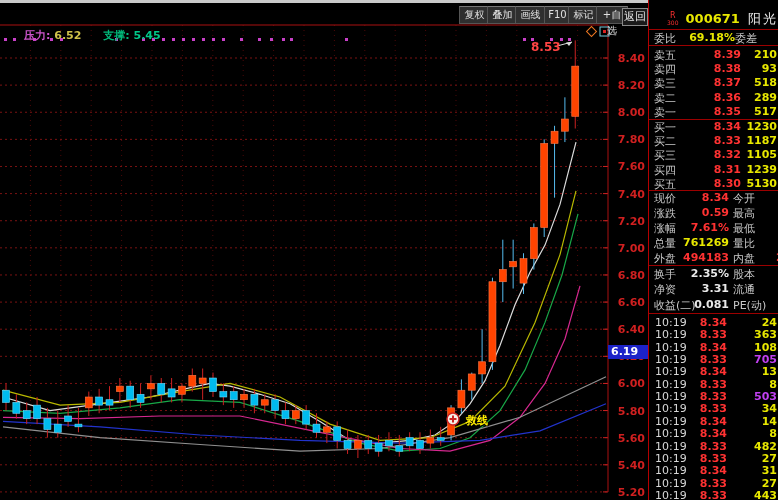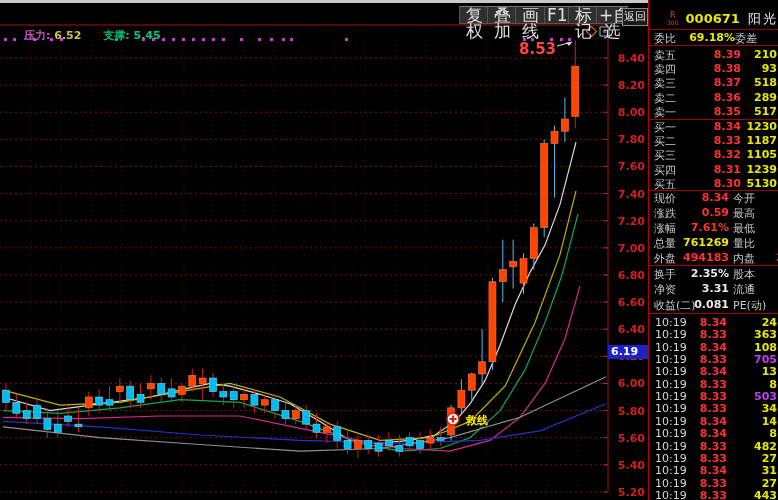--- a/index.html
+++ b/index.html
@@ -1,21 +1,21 @@
 <!DOCTYPE html>
 <html><head>
 <meta charset="utf-8">
 <style>
   html,body{margin:0;padding:0;background:#000;}
   #app{position:relative;width:778px;height:500px;background:#000;overflow:hidden;
        font-family:"DejaVu Sans",sans-serif;cursor:default;}
   #topstrip{position:absolute;left:0;top:0;width:778px;height:3px;background:#c9c9c9;}
   
   .tbtn{position:absolute;top:6px;height:16px;line-height:16px;background:#2f2f2f;
-        color:#e0e0e0;font-size:17px;text-align:center;border:1px solid #555;
+        color:#e0e0e0;font-size:10px;text-align:center;border:1px solid #555;
         border-top-color:#777;padding:0 2px;}
   #back-btn{position:absolute;left:622px;top:8px;width:24px;height:16px;line-height:16px;
         background:#1a1a1a;color:#e8e8e8;font-size:11px;text-align:center;border:1px solid #888;}
   
   #chart-svg{position:absolute;left:0;top:0;}
   
   #ps{position:absolute;left:24px;top:28px;font-size:11px;font-weight:bold;white-space:nowrap;}
   #ps .pl{color:#cc55cc;} #ps .pv{color:#cfc24a;margin-right:12px;}
   #ps .sl{color:#00b97a;margin-left:6px;} #ps .sv{color:#00c98a;}
   
@@ -38,21 +38,21 @@
   #weibi-row .wl{position:absolute;left:5px;color:#c8c8c8;}
   #weibi-row .wv{position:absolute;left:4px;width:82px;text-align:right;color:#e8e800;font-weight:bold;}
   #weibi-row .wd{position:absolute;left:86px;color:#c8c8c8;}
   .tick-t{position:absolute;left:6px;color:#d8d8d8;font-weight:normal;text-align:center;}
   .tick-p{position:absolute;right:100px;color:#ff3232;}
   .tick-v{position:absolute;left:0;width:128px;text-align:right;}
   
   #axis-marker{position:absolute;left:608px;top:345px;width:40px;height:14px;background:#1c22c8;
         color:#fff;font-size:11px;line-height:14px;padding-left:3px;font-weight:bold;}
   
-  #peak{position:absolute;left:519px;top:40px;color:#ff4444;font-size:15px;font-weight:bold;}
+  #peak{position:absolute;left:531px;top:40px;color:#ff4444;font-size:12px;font-weight:bold;}
   
   #signal{position:absolute;left:446px;top:411px;white-space:nowrap;}
   #signal .stxt{color:#ffee00;font-size:11px;font-weight:bold;text-shadow:1px 1px 0 #000;vertical-align:2px;}
 </style>
 </head>
 <body>
 
 <div id="app">
   <div id="topstrip"></div>
 

